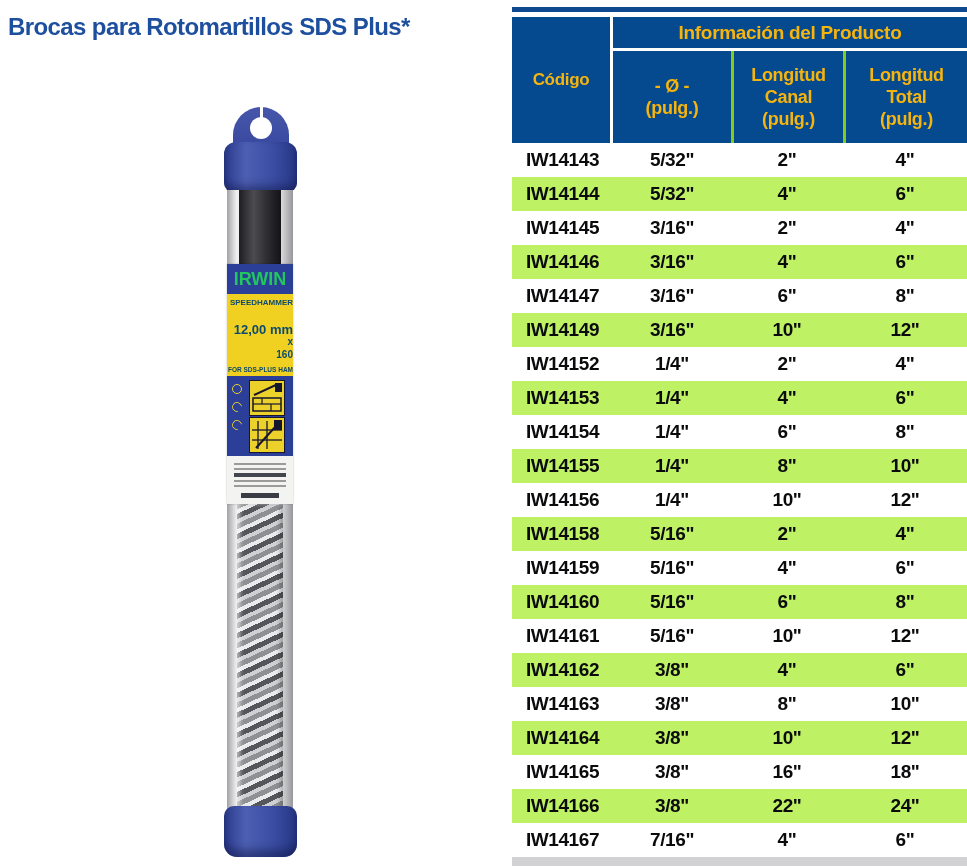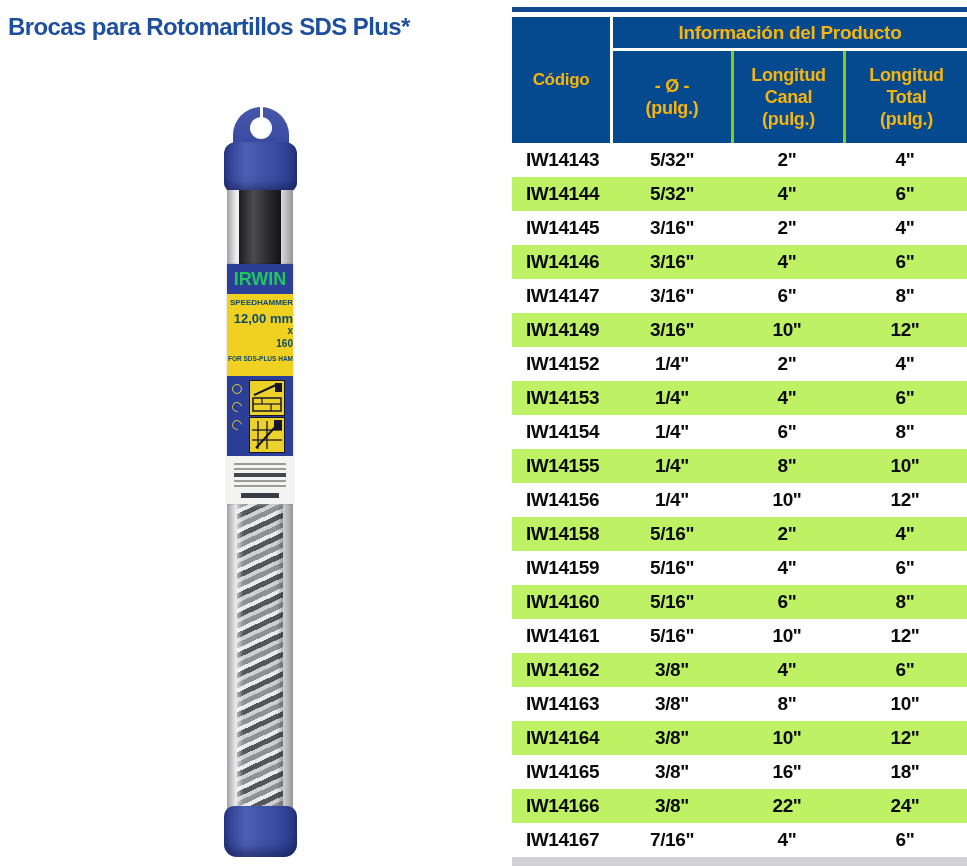--- a/index.html
+++ b/index.html
@@ -42,21 +42,21 @@
     background:linear-gradient(90deg,#1e1e22,#4b4b51 35%,#2a2a2f 70%,#141417);
     border-radius:0 0 3px 3px;
   }
   .label{position:absolute;left:0;top:74px;width:66px;height:240px;box-shadow:0 0 2px rgba(0,0,0,.25);}
   .lbl-irwin{
     height:30px;background:#2b3f99;color:#22c55e;
     font-weight:bold;font-size:18px;line-height:30px;text-align:center;letter-spacing:0;
   }
   .lbl-yellow{height:82px;background:#f0d122;color:#0c4a6e;text-align:right;overflow:hidden;}
   .l-series{font-size:8px;font-weight:bold;margin-top:4px;letter-spacing:0;}
-  .l-size{font-size:13px;font-weight:bold;margin-top:4px;}
+  .l-size{font-size:13px;font-weight:bold;margin-top:15px;}
   .l-x{font-size:10px;font-weight:bold;line-height:10px;}
   .l-len{font-size:10px;font-weight:bold;line-height:15px;}
   .l-sub{font-size:6.5px;font-weight:bold;margin-top:4px;}
   .lbl-pictos{position:relative;height:80px;background:#2b3f99;overflow:hidden;}
   .picto-icons{position:absolute;left:3px;top:8px;width:14px;display:flex;flex-direction:column;gap:8px;align-items:center;}
   .picto-icons i{display:block;width:8px;height:8px;border:1.6px solid #e8cf2e;border-radius:50%;}
   .picto-icons i.half{border-right-color:transparent;transform:rotate(35deg);}
   .picto-box{position:absolute;left:22px;width:34px;height:34px;background:#ecd12b;border:1px solid #15162e;}
   .picto-box.box1{top:4px;}
   .picto-box.box2{top:41px;}

